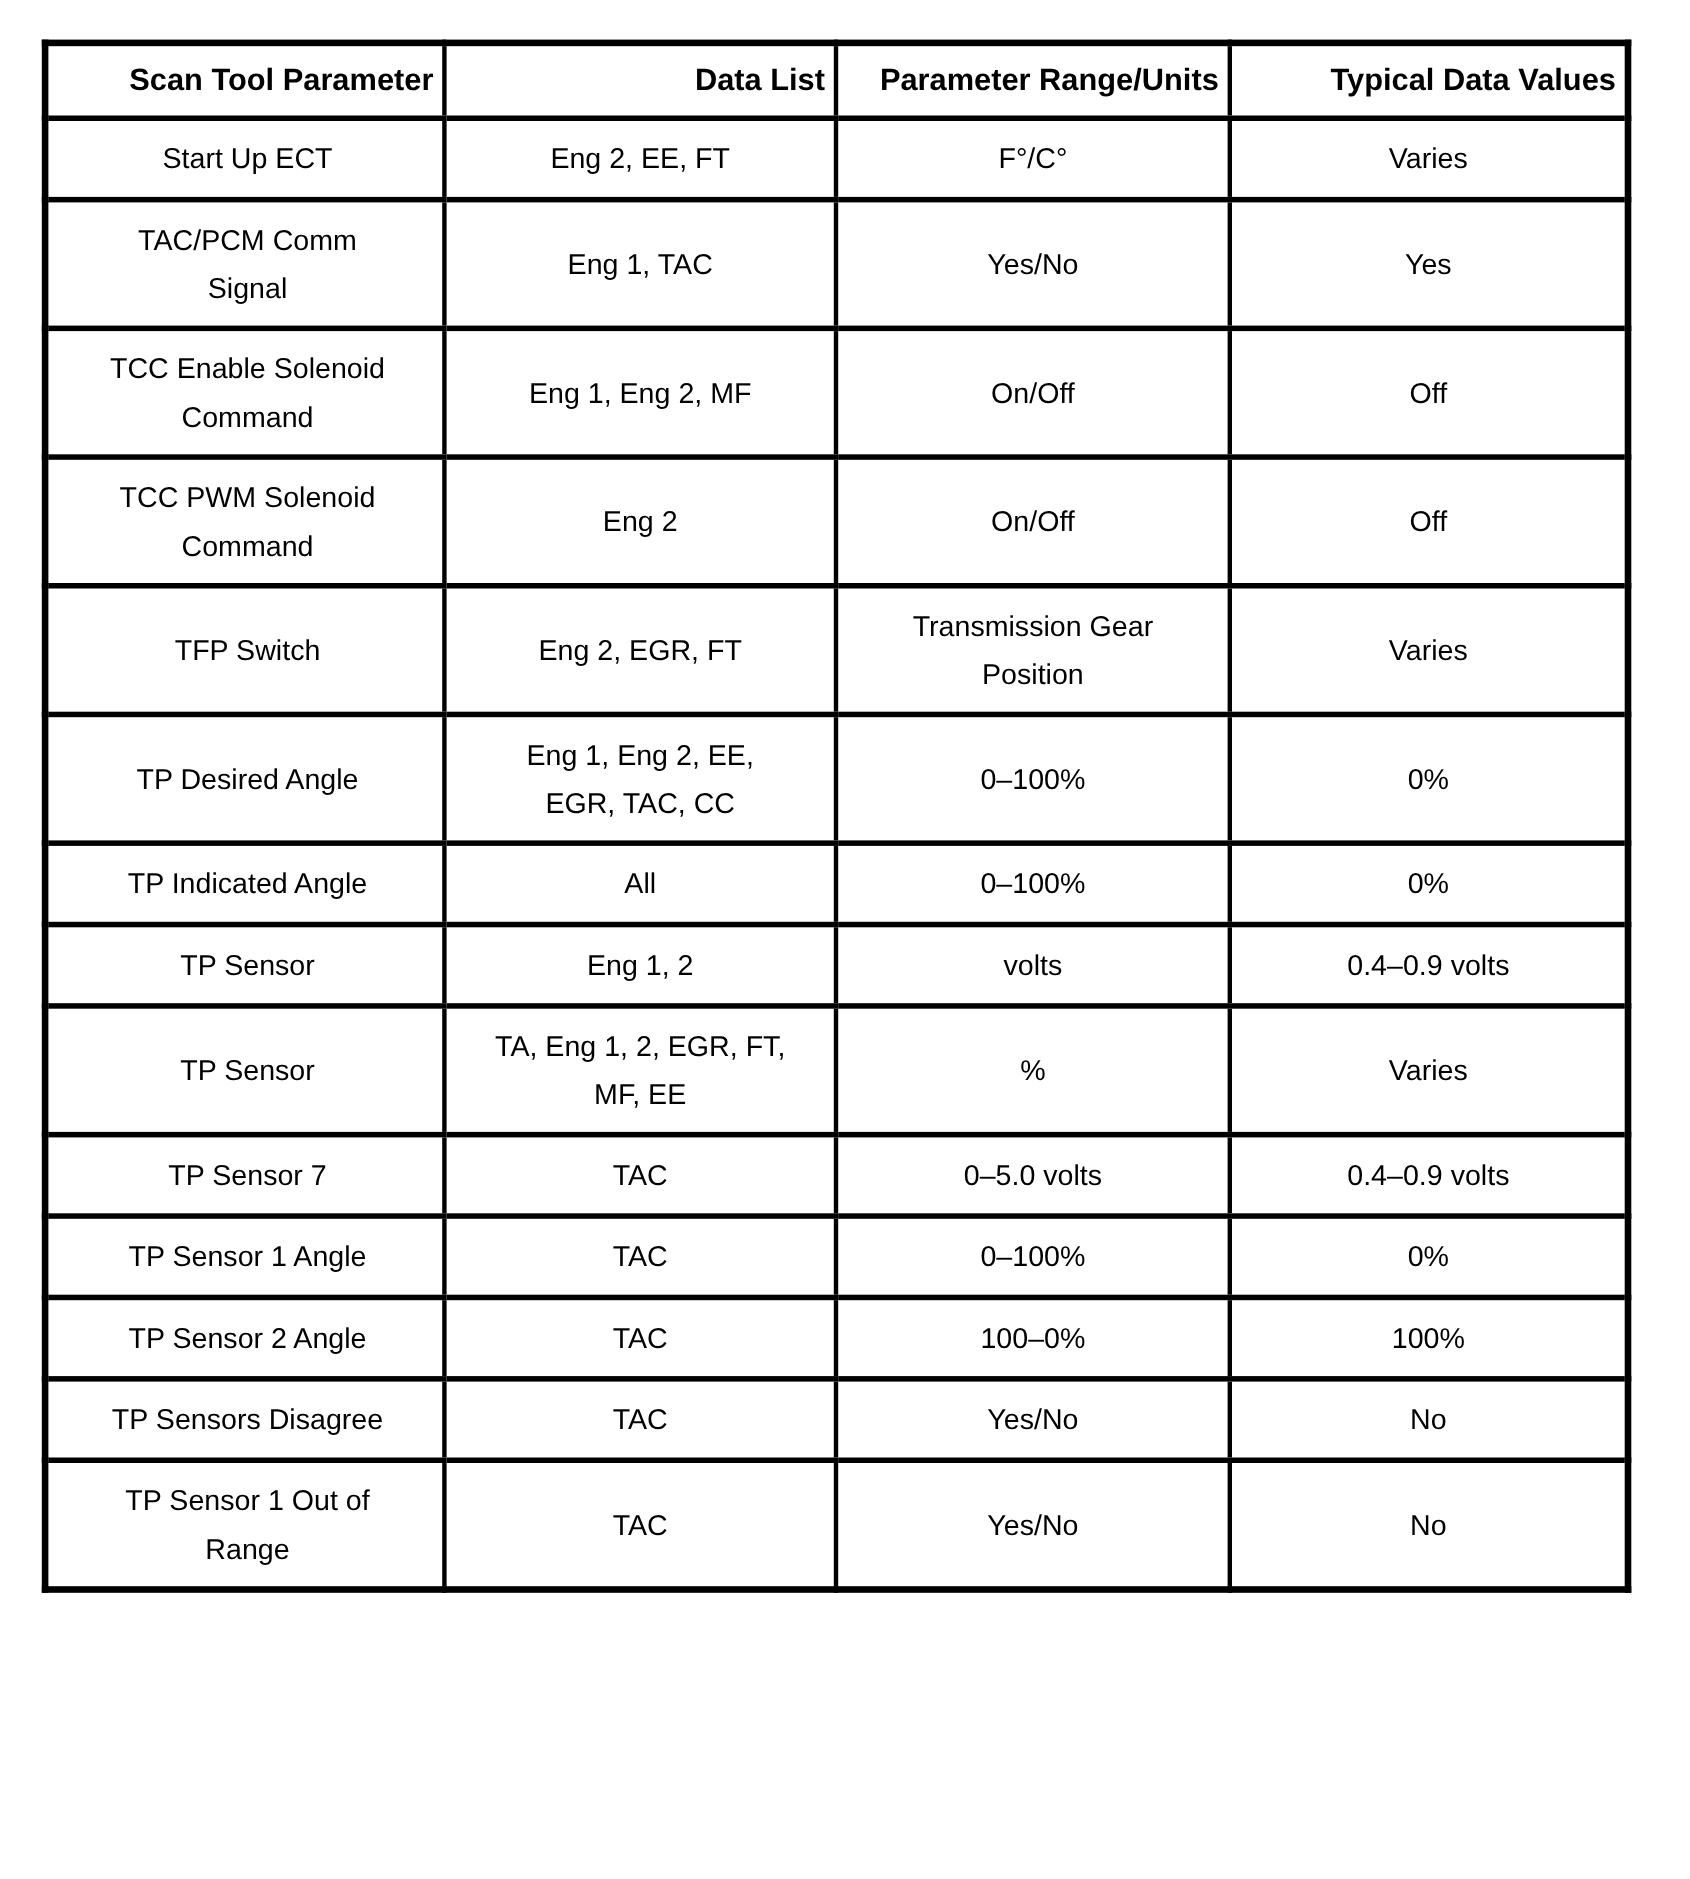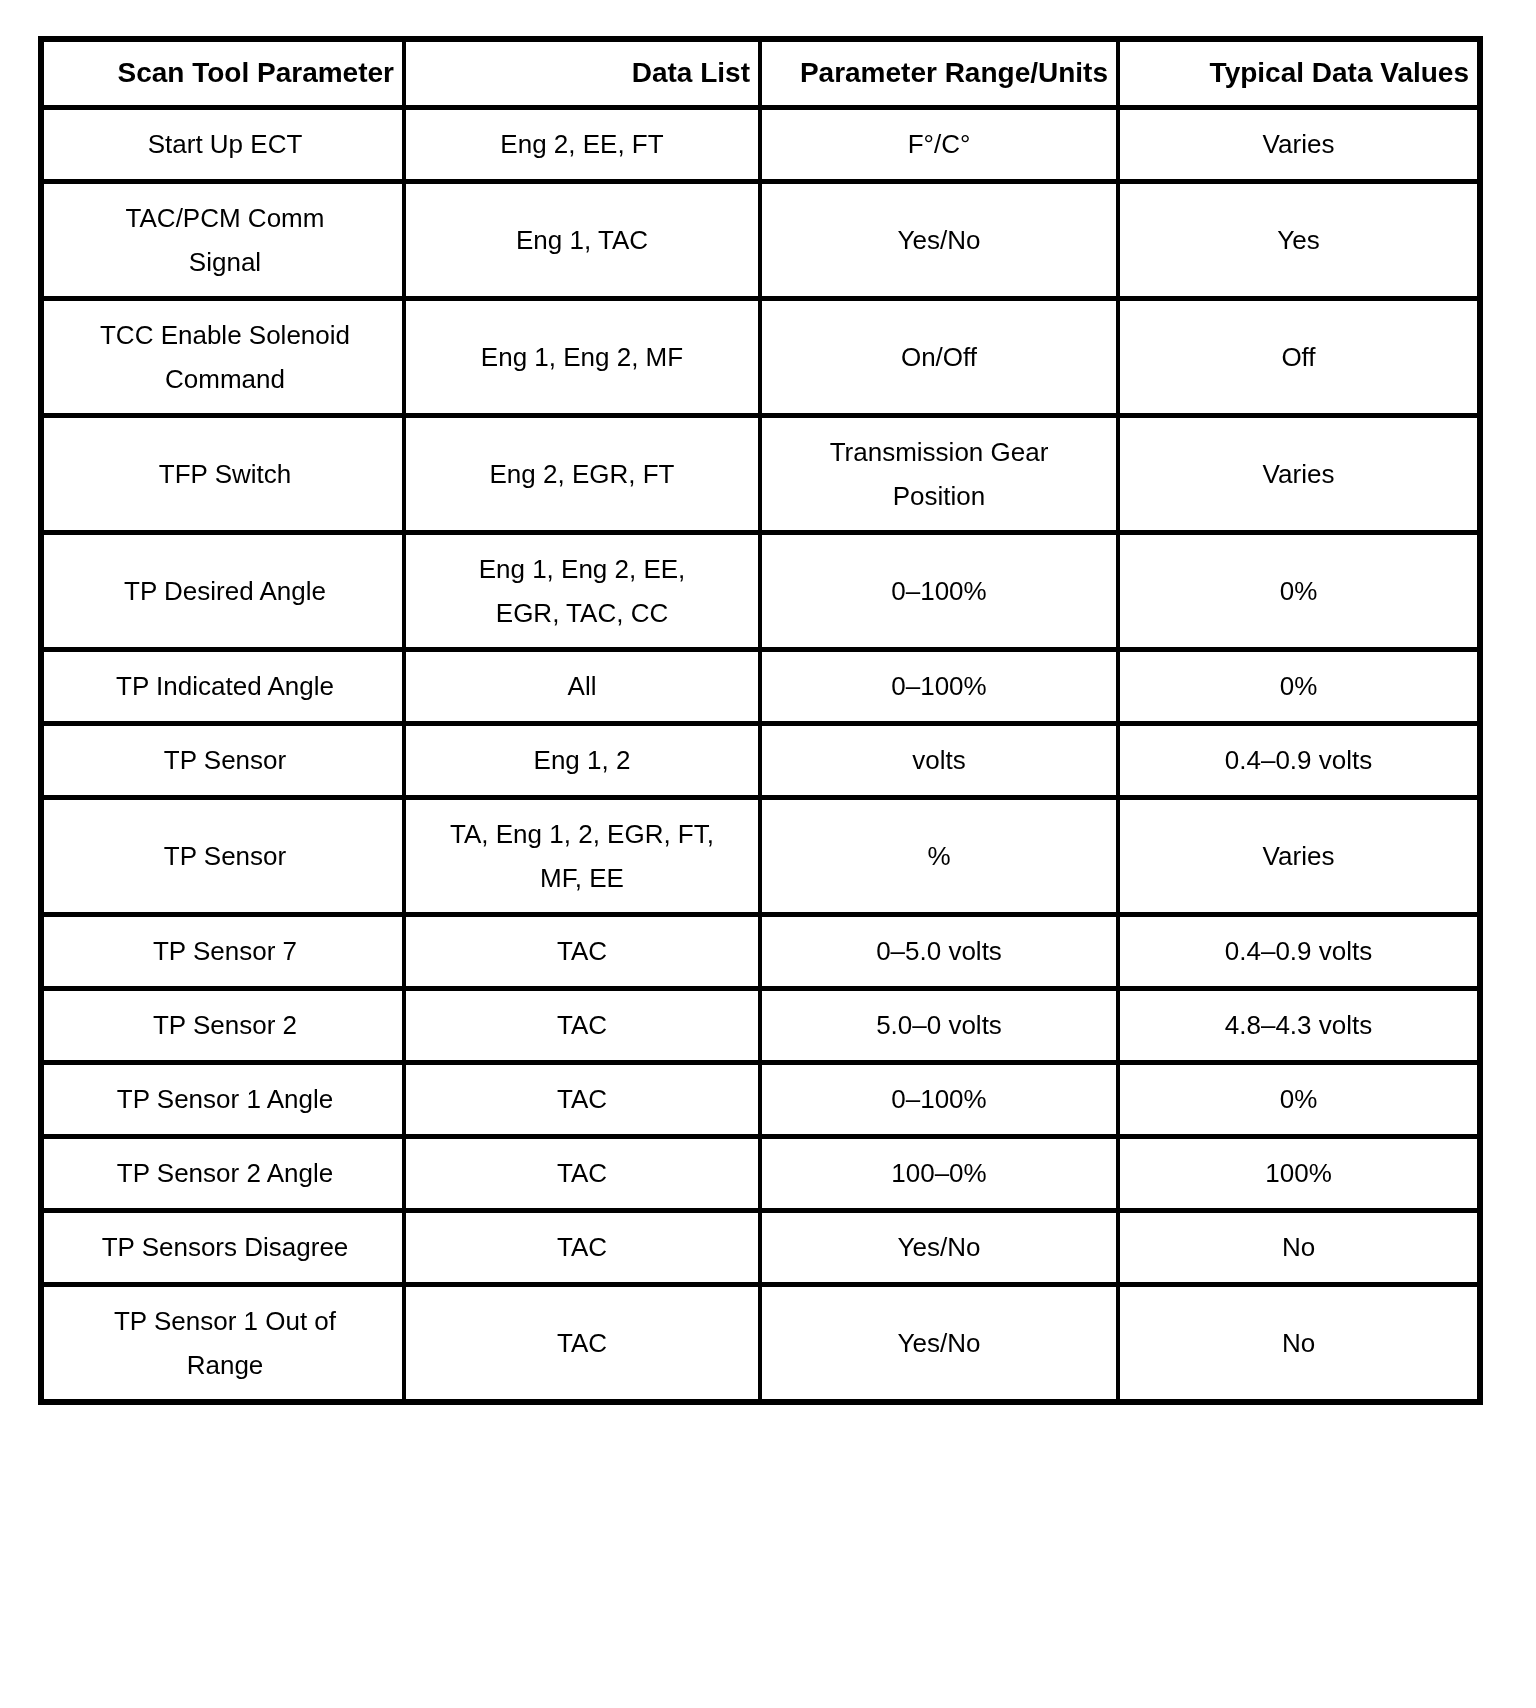--- a/index.html
+++ b/index.html
@@ -91,20 +91,27 @@
     <td>Yes</td>
   </tr>
         <tr>
     <td class="c-param">TCC Enable Solenoid
 Command</td>
     <td>Eng 1, Eng 2, MF</td>
     <td>On/Off</td>
     <td>Off</td>
   </tr>
         <tr>
+    <td class="c-param">TCC PWM Solenoid
+Command</td>
+    <td>Eng 2</td>
+    <td>On/Off</td>
+    <td>Off</td>
+  </tr>
+        <tr>
     <td class="c-param">TFP Switch</td>
     <td>Eng 2, EGR, FT</td>
     <td>Transmission Gear
 Position</td>
     <td>Varies</td>
   </tr>
         <tr>
     <td class="c-param">TP Desired Angle</td>
     <td>Eng 1, Eng 2, EE,
 EGR, TAC, CC</td>
@@ -130,26 +137,20 @@
     <td>%</td>
     <td>Varies</td>
   </tr>
         <tr>
     <td class="c-param">TP Sensor 7</td>
     <td>TAC</td>
     <td>0–5.0 volts</td>
     <td>0.4–0.9 volts</td>
   </tr>
         <tr>
-    <td class="c-param">TP Sensor 2</td>
-    <td>TAC</td>
-    <td>5.0–0 volts</td>
-    <td>4.8–4.3 volts</td>
-  </tr>
-        <tr>
     <td class="c-param">TP Sensor 1 Angle</td>
     <td>TAC</td>
     <td>0–100%</td>
     <td>0%</td>
   </tr>
         <tr>
     <td class="c-param">TP Sensor 2 Angle</td>
     <td>TAC</td>
     <td>100–0%</td>
     <td>100%</td>

